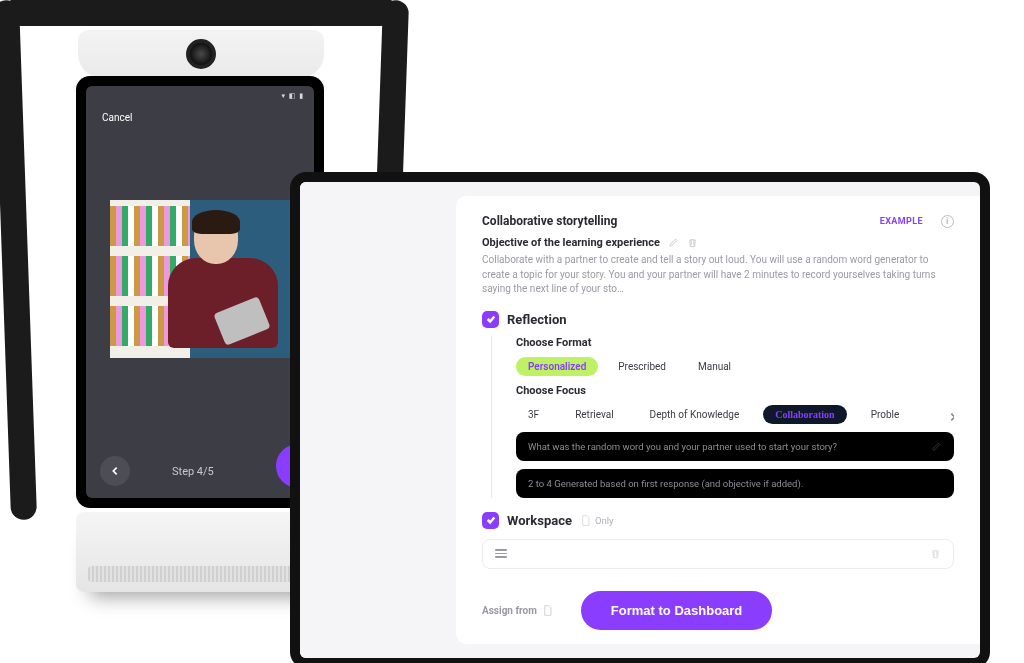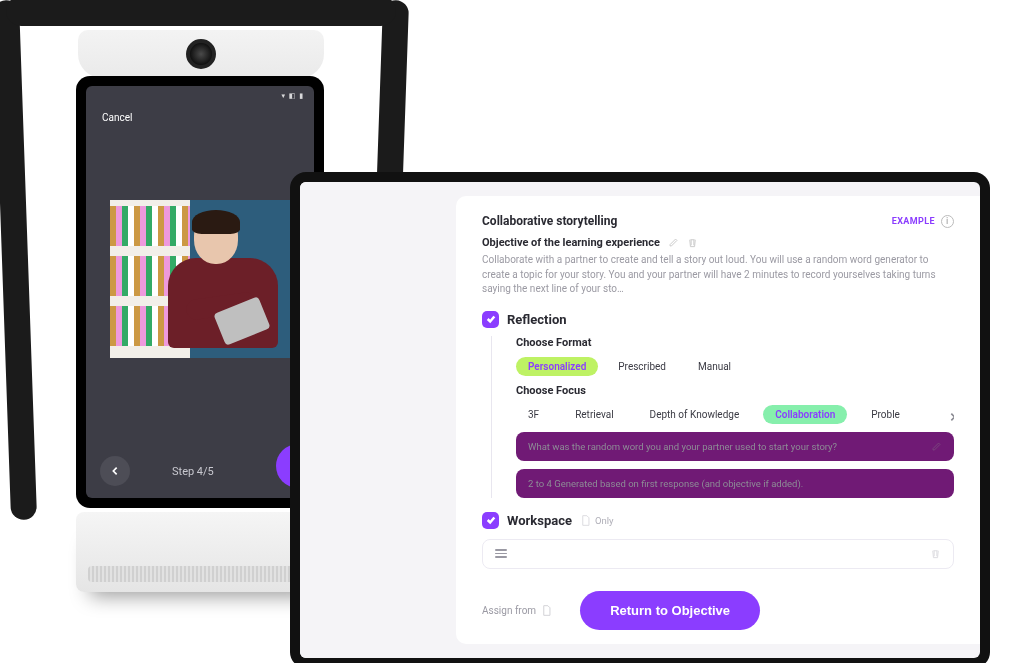--- a/index.html
+++ b/index.html
@@ -208,21 +208,21 @@
     flex-direction: column;
     font-size: 11px;
     color: #333;
     overflow: hidden;
   }
   .card-header {
     display:flex; align-items:center; justify-content:space-between;
     margin-bottom: 8px;
   }
   .card-title { font-weight: 700; color:#2a2a32; font-size: 12px; }
-  .card-badge { font-size: 9px; font-weight:700; color:#8b3dff; letter-spacing:.4px; display:flex; align-items:center; gap:6px;}
+  .card-badge { font-size: 9px; font-weight:700; color:#8b3dff; letter-spacing:.4px; display:flex; align-items:center; gap:18px;}
   .info-icon {
     width:13px;height:13px;border:1.4px solid #bbb;border-radius:50%;
     display:inline-flex;align-items:center;justify-content:center;
     font-size:9px;color:#bbb;
   }
   .obj-row{display:flex;align-items:center;gap:8px;margin-bottom:4px;}
   .obj-title{font-weight:700;color:#2a2a32;font-size:11px;}
   .mini-ico{width:11px;height:11px;opacity:.45}
   .obj-body{color:#9b9aa3;font-size:10px;line-height:1.45;margin-bottom:10px;}
   .sec-row{display:flex;align-items:center;gap:8px;margin-top:4px;}
@@ -236,40 +236,40 @@
   .tree{
     margin-left:9px;border-left:1px solid #e8e6ef;
     padding-left:24px;margin-top:8px;margin-bottom:10px;
     display:flex;flex-direction:column;gap:8px;
   }
   .lbl{font-weight:700;color:#2a2a32;font-size:11px;}
   .pills{display:flex;gap:8px;align-items:center;font-size:10px;}
   .pill{padding:4px 12px;border-radius:14px;color:#3b3b44;cursor:pointer;}
   .pill.active{background:#bef264;color:#8b3dff;font-weight:600;}
   .focusrow{display:flex;align-items:flex-end;gap:12px;font-size:10px;color:#3b3b44;overflow:hidden;}
-  .focusrow .pill.active{background:#86efac;color:#8b3dff;}
+  .focusrow .pill.active{background:#0f172a;color:#8b3dff;font-family:Liberation Serif, serif;}
   .focus-next{margin-left:auto;margin-right:-4px;}
   .chev{width:10px;height:10px;stroke:#8a8a92;stroke-width:2;fill:none;}
   .graybar{
-    background:#701a75;border-radius:8px;padding:9px 12px;
+    background:#000000;border-radius:8px;padding:9px 12px;
     color:#8d8c96;font-size:9.5px;display:flex;align-items:center;gap:6px;
   }
   .graybar .mini-ico{margin-left:auto;opacity:.4}
   .ws-input{
     margin-top:10px;border:1px solid #eceaf2;border-radius:8px;
     height:30px;display:flex;align-items:center;justify-content:space-between;
     padding:0 12px;
   }
   .burger{display:flex;flex-direction:column;gap:2px;}
   .burger span{width:12px;height:1.6px;background:#9a99a3;border-radius:2px;}
   .card-footer{
     margin-top:auto;display:flex;align-items:center;gap:14px;
     padding-top:10px;
   }
-  .assign{display:flex;align-items:center;gap:5px;color:#9a99a3;font-size:10px;}
+  .assign{display:flex;align-items:center;gap:5px;color:#9a99a3;font-size:10px;font-weight:bold;}
   .cta{
     flex:none;margin-left:14px;
     background:#8b3dff;color:#fff;font-weight:600;font-size:13px;
     border:none;border-radius:999px;padding:12px 30px;cursor:pointer;
   }
   .laptop-base{
     position:absolute;left:0;right:0;bottom:0;height:28px;
     background:linear-gradient(#2a2a2c,#0d0d0d);
     border-radius:0 0 16px 16px;
   }
@@ -414,21 +414,21 @@
             </svg>
         </div>
 
         <div class="card-footer">
           <div class="assign">
             <span>Assign from</span>
             <svg class="mini-ico" viewBox="0 0 14 16">
                 <path d="M3 1h6l3 3v11H3z" fill="none" stroke="#9a99a3" stroke-width="1.4"></path>
               </svg>
           </div>
-          <button class="cta">Return to Objective</button>
+          <button class="cta">Format to Dashboard</button>
         </div>
       </div>
     </div>
   </div>
   <div class="laptop-base">
     <div class="laptop-notch"></div>
   </div>
 </div>
 
 </body></html>

